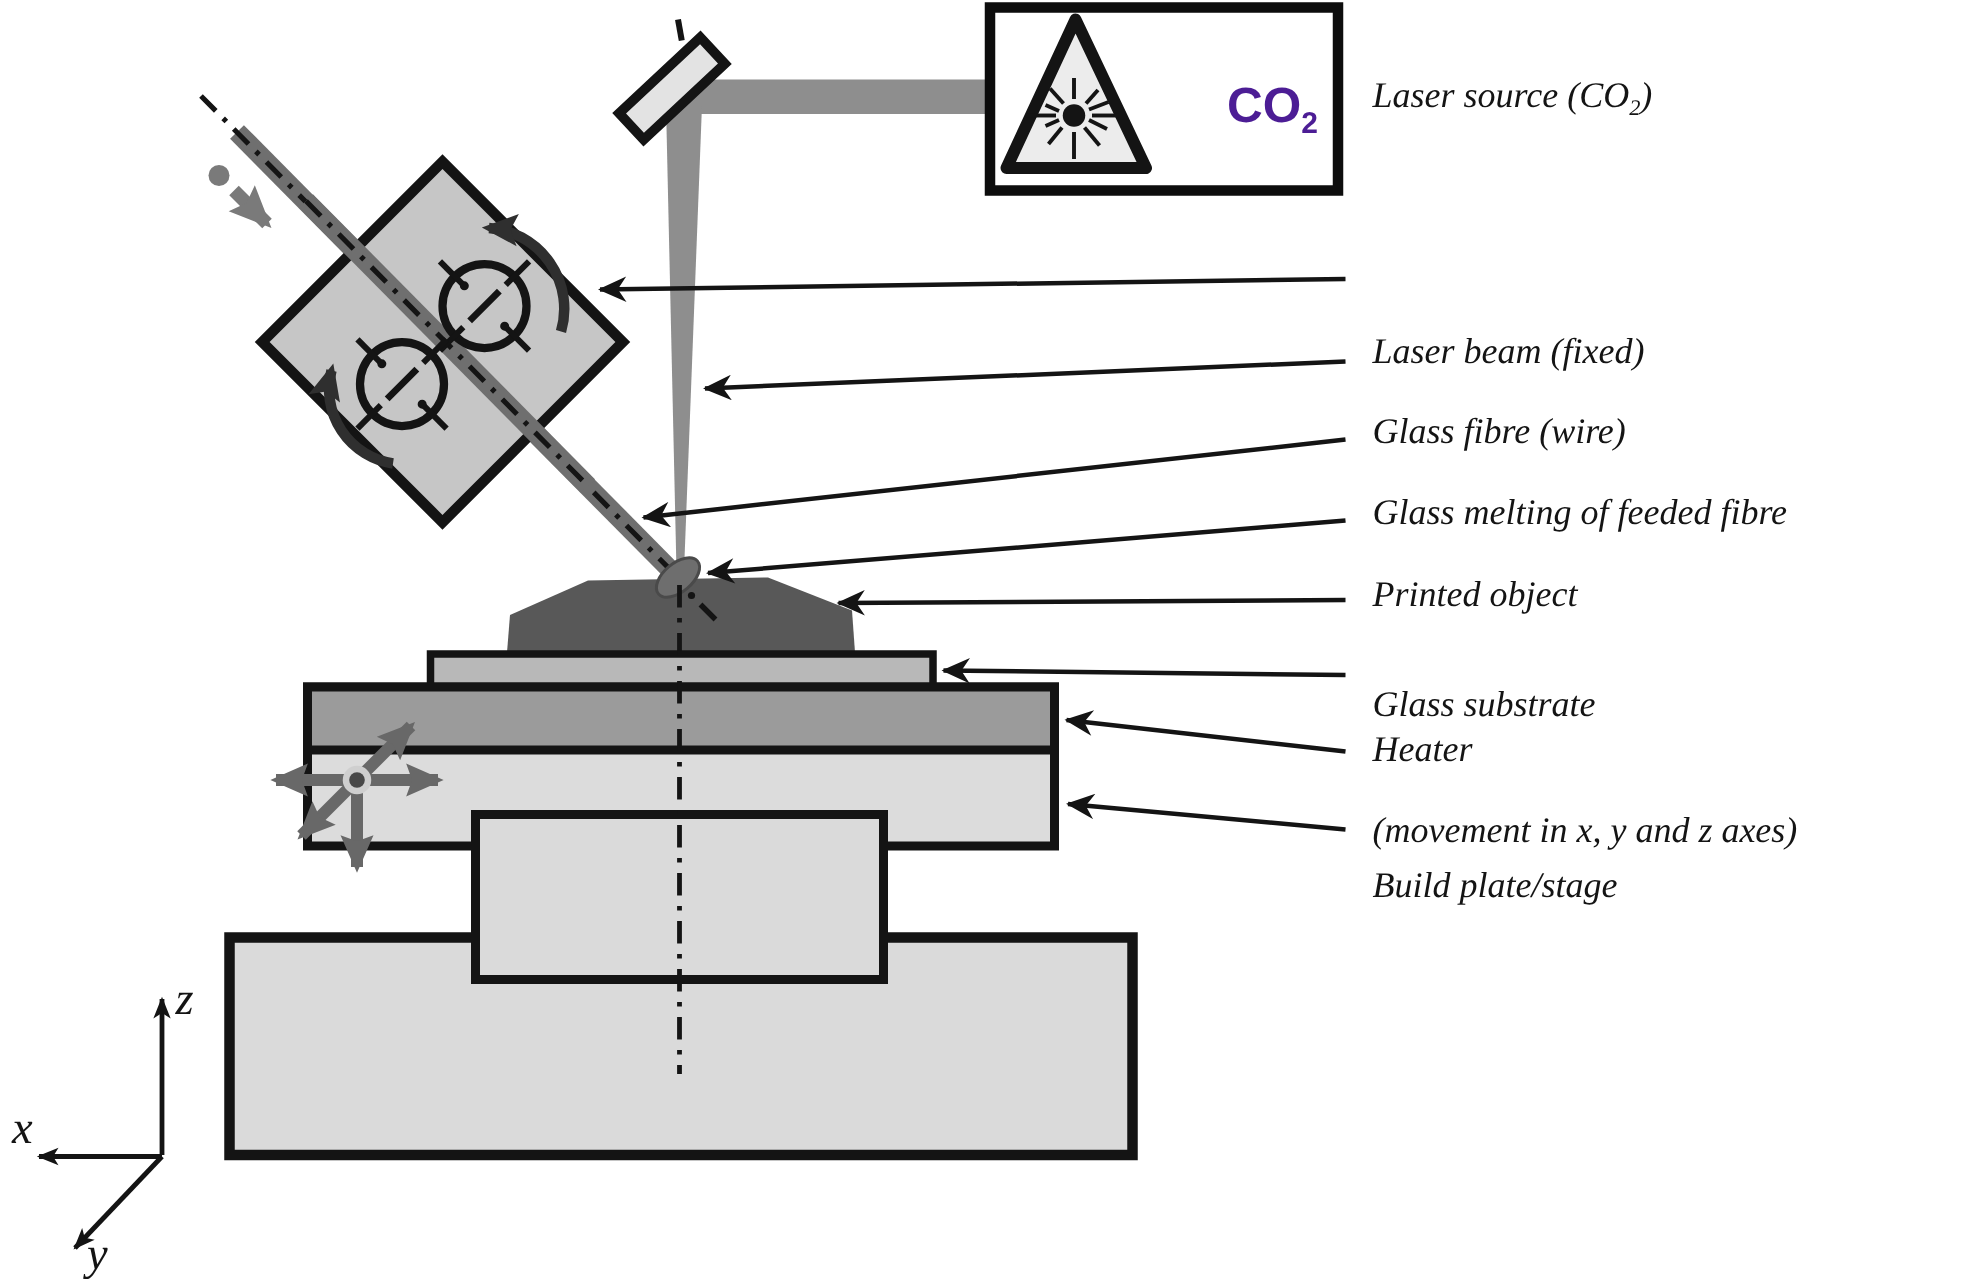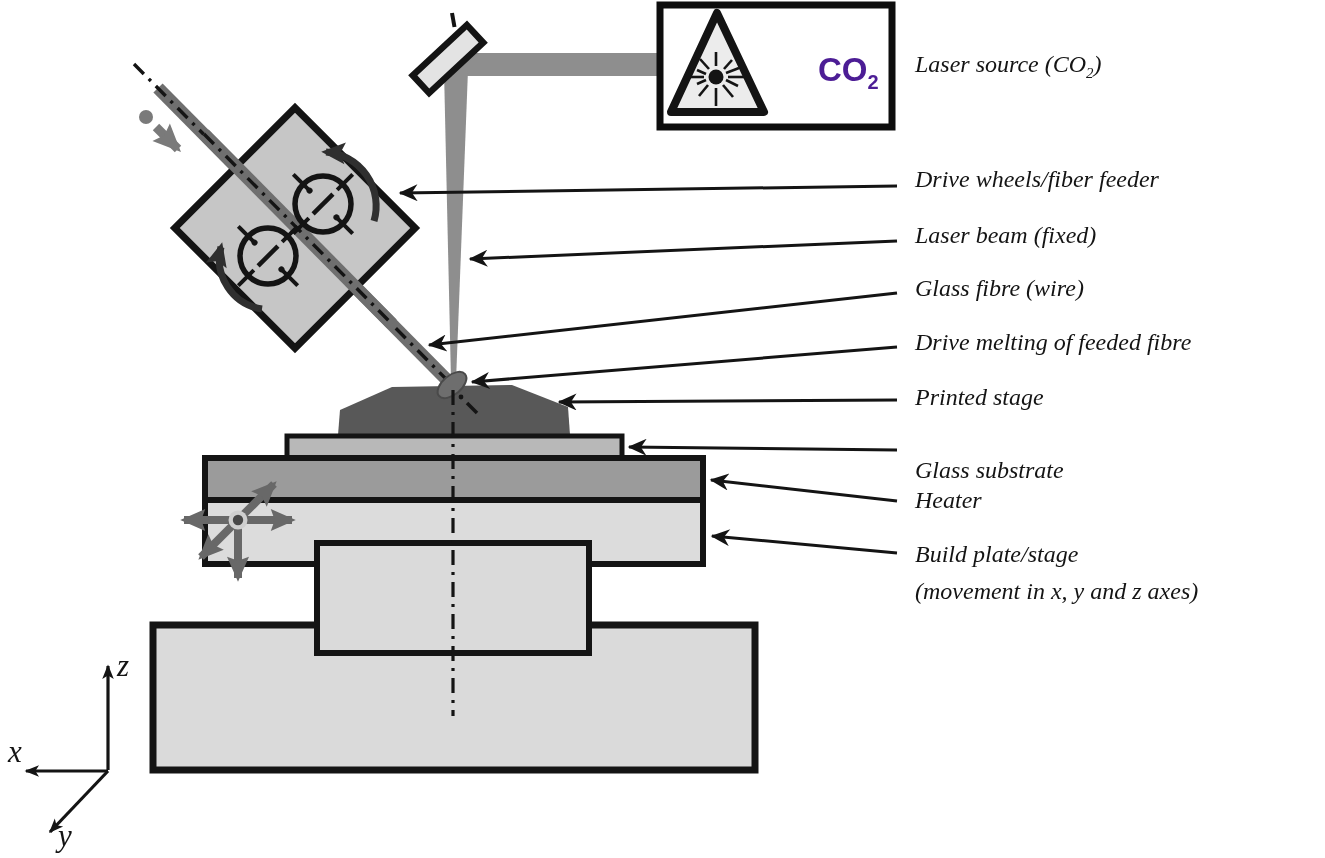--- a/index.html
+++ b/index.html
@@ -154,29 +154,28 @@
     <line x1="897" y1="450" x2="629" y2="447" marker-end="url(#ah-black)"></line>
     <line x1="897" y1="501" x2="711" y2="480" marker-end="url(#ah-black)"></line>
     <line x1="897" y1="553" x2="712" y2="536" marker-end="url(#ah-black)"></line>
   </g>
 </svg>
 
 <div class="callout" style="top:46px;"><span>Laser source (CO</span><sub>2</sub><span>)</span></div>
 
 <div class="badge"><span>CO</span><sub>2</sub></div>
 
-<div class="callout" style="top:161px;"><span>Drive wheels/fiber feeder</span></div>
 <div class="callout" style="top:270px;"><span>Glass fibre (wire)</span></div>
 <div class="callout" style="top:217px;"><span>Laser beam (fixed)</span></div>
-<div class="callout" style="top:324px;"><span>Drive melting of feeded fibre</span></div>
-<div class="callout" style="top:379px;"><span>Printed stage</span></div>
+<div class="callout" style="top:324px;"><span>Glass melting of feeded fibre</span></div>
+<div class="callout" style="top:379px;"><span>Printed object</span></div>
 <div class="callout" style="top:452px;"><span>Glass substrate</span></div>
 <div class="callout" style="top:482px;"><span>Heater</span></div>
 <div class="callout" style="top:536px;">
+  <span style="display:block;">(movement in x, y and z axes)</span>
   <span style="display:block;">Build plate/stage</span>
-  <span style="display:block;">(movement in x, y and z axes)</span>
 </div>
 
 <div class="axis-label" style="left:8px;top:734px;">x</div>
 <div class="axis-label" style="left:58px;top:818px;">y</div>
 <div class="axis-label" style="left:117px;top:648px;">z</div>
 
 </div>
 
 </body></html>

